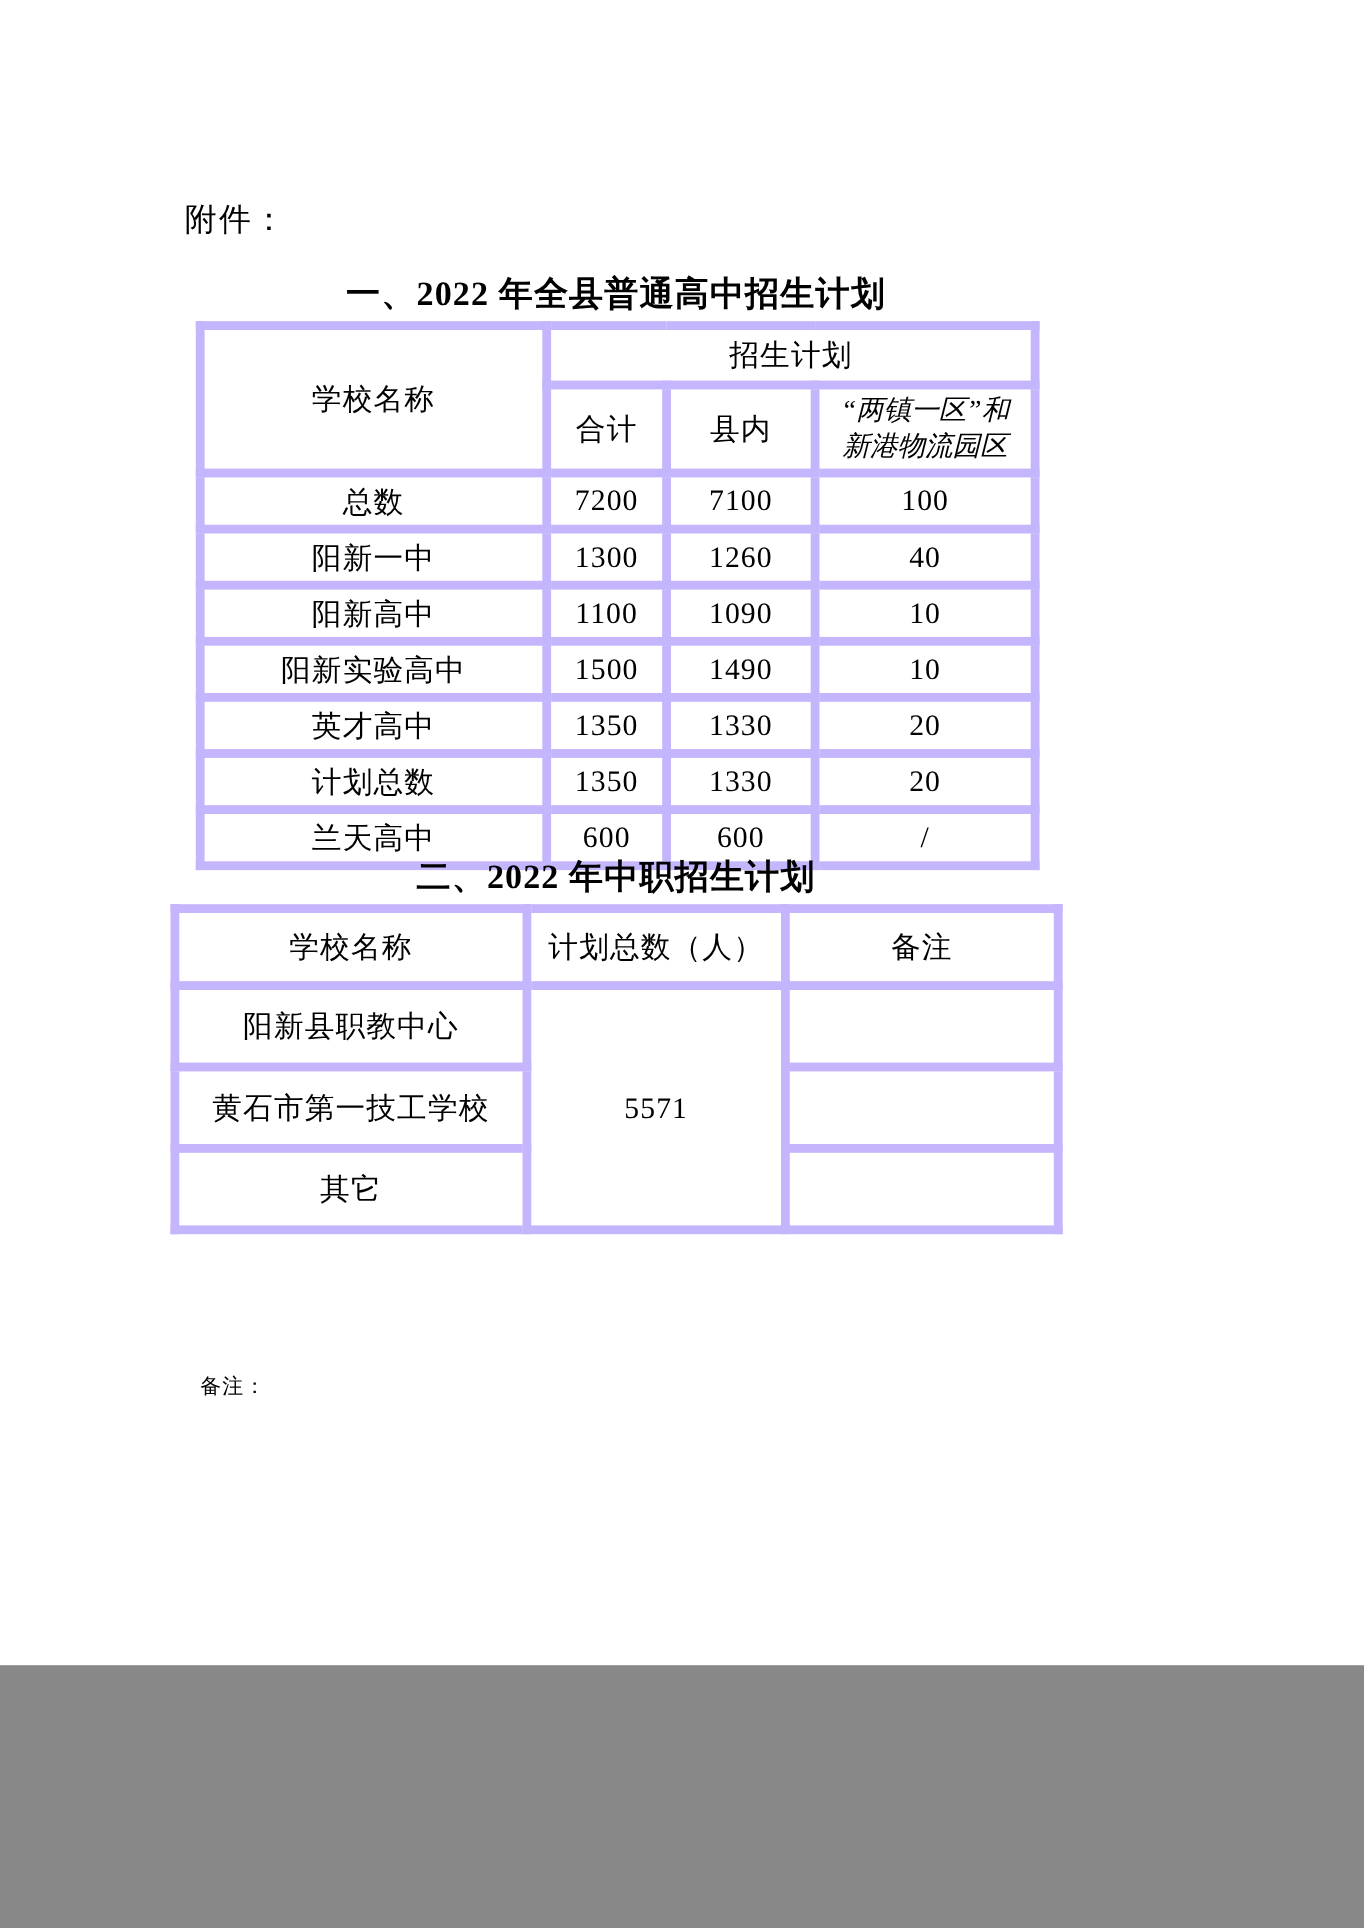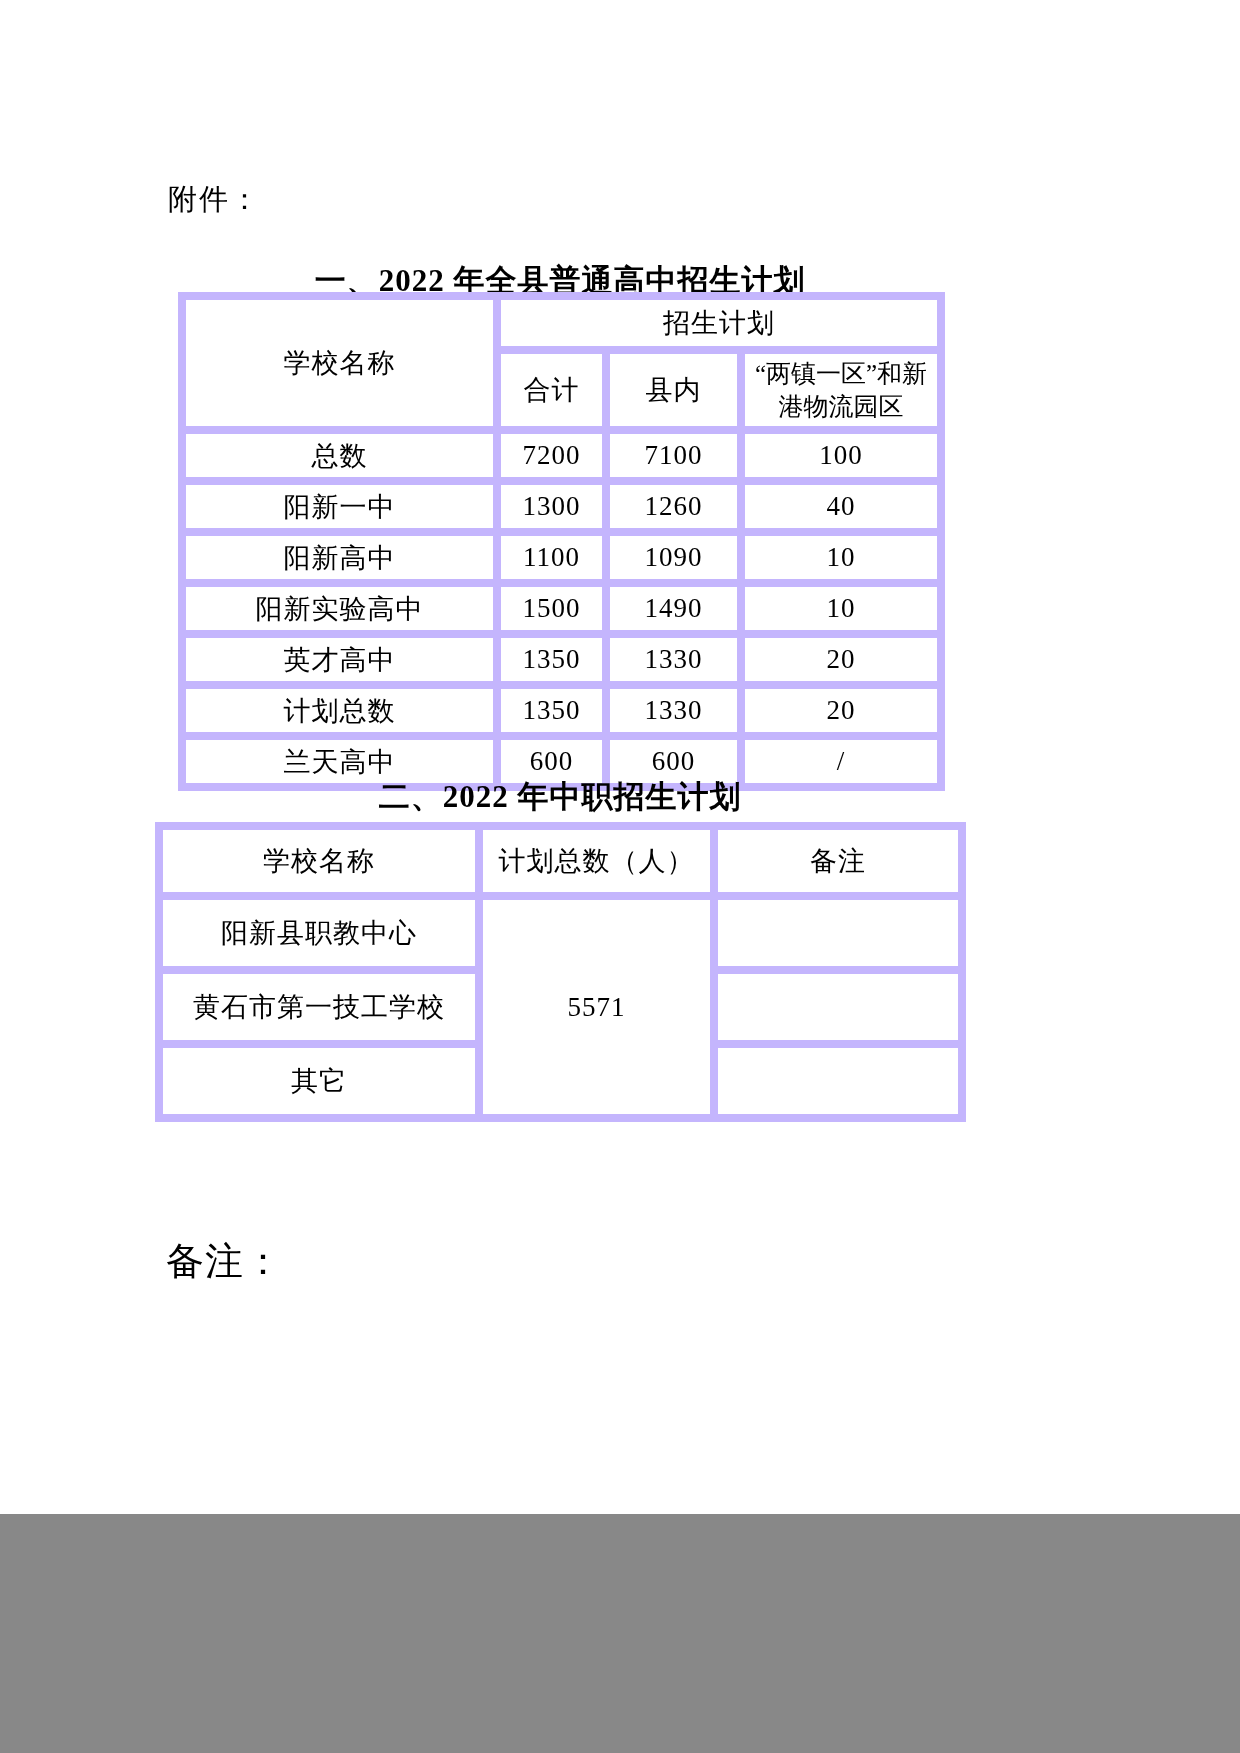--- a/index.html
+++ b/index.html
@@ -20,21 +20,21 @@
     letter-spacing: 2px;
   }
   .sec-title {
     position: absolute;
     left: 0; width: 1120px;
     text-align: center;
     font-weight: bold;
     font-size: 31px;
     letter-spacing: 1px;
   }
-  .title1 { top: 260px; text-decoration: underline; }
+  .title1 { top: 246px; }
   .title2 { top: 776px; }
 
   table { border-collapse: collapse; table-layout: fixed; }
   td, th {
     border: 8px solid #c4b5fd;
     text-align: center;
     vertical-align: middle;
     font-size: 27px;
     font-weight: normal;
     padding: 0 4px;
@@ -43,36 +43,36 @@
   }
   .tbl1 {
     position: absolute;
     left: 178px; top: 292px;
     width: 759px;
     border: 3px solid #000;
   }
   .tbl1 td, .tbl1 th { height: 43px; }
   .tbl1 .hrow1 th { height: 46px; }
   .tbl1 .hrow2 th { height: 72px; }
-  .tbl1 .zone-head { font-size: 25px; line-height: 33px; padding: 0 8px; letter-spacing: 0; }
+  .tbl1 .zone-head { font-size: 25px; line-height: 33px; padding: 0 8px; letter-spacing: 0; font-style: italic; }
   .tbl2 {
     position: absolute;
     left: 155px; top: 822px;
     width: 803px;
     border: 3px solid #000;
   }
   .tbl2 th { height: 62px; }
   .tbl2 td { height: 66px; }
   .num { font-family: Liberation Serif, serif; }
 
   .notes {
     position: absolute;
-    left: 166px; top: 1228px;
+    left: 182px; top: 1228px;
     width: 792px;
-    font-size: 38px;
+    font-size: 19px;
     line-height: 66px;
     letter-spacing: 1px;
   }
   .notes .notes-label { margin: 0; }
   .notes p.note-item {
     margin: 0;
     text-indent: 2em;
     text-align: justify;
   }
   .footer {

